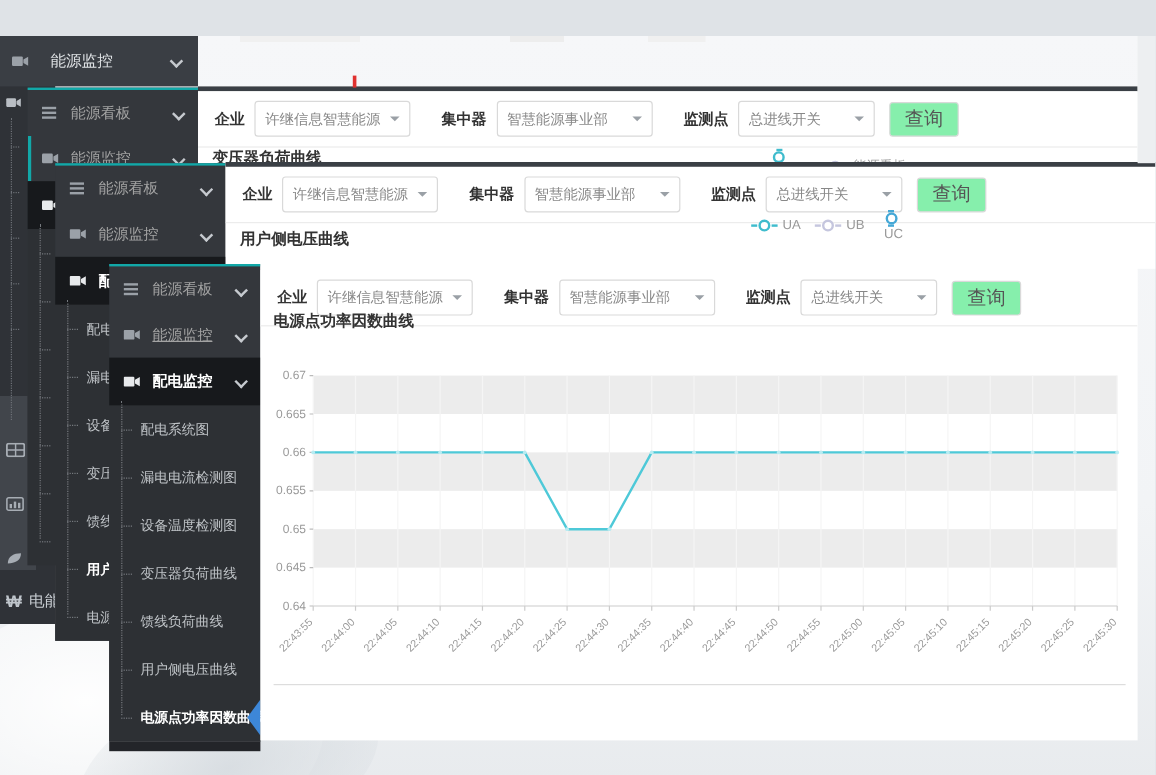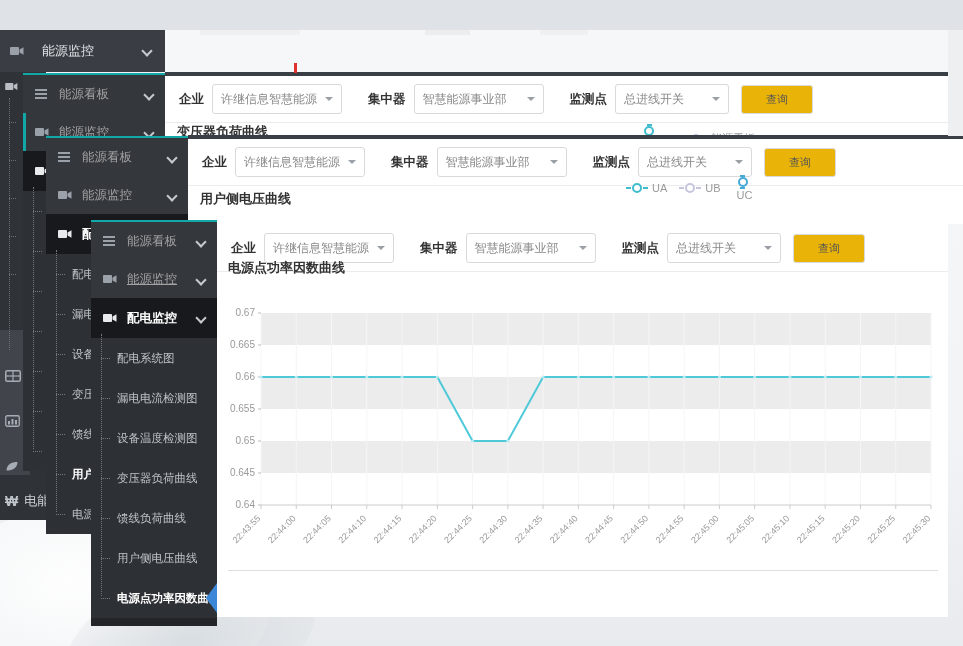--- a/index.html
+++ b/index.html
@@ -58,22 +58,22 @@
   .c3{left:217px;top:190px;width:731px;height:397px;}
   .f-row{display:flex;align-items:center;height:46px;padding-left:14px;border-bottom:1px solid #ececec;background:#fff;}
   .c3 .f-row{margin-top:5px;}
   .f-label{font-size:12.5px;font-weight:bold;color:#333;margin-right:8px;white-space:nowrap;}
   .f-select{width:112px;height:28px;border:1px solid #d9d9d9;border-radius:3px;background:#fff;
             display:flex;align-items:center;justify-content:space-between;padding:0 8px;margin-right:26px;cursor:pointer;}
   .f-select.f-sm{width:96px;margin-right:12px;}
   .f-val{font-size:12px;color:#888;white-space:nowrap;overflow:hidden;}
   .f-caret{width:0;height:0;border-left:4px solid transparent;border-right:4px solid transparent;
            border-top:4px solid #9aa0a6;flex:none;margin-left:4px;}
-  .f-btn{height:29px;padding:0 24px;border:1px solid #d9d9d9;border-radius:3px;background:#eab308;
-         font-size:11px;color:#555;font-family:inherit;cursor:pointer;}
+  .f-btn{height:29px;padding:0 12px;border:1px solid #d9d9d9;border-radius:3px;background:#86efac;
+         font-size:16px;color:#555;font-family:inherit;cursor:pointer;}
   .sec-title{position:absolute;font-size:13px;font-weight:bold;color:#333;white-space:nowrap;}
   .c1 .sec-title{top:47px;left:12px;}
   .c2 .sec-title{top:51px;left:12px;}
   .c3 .sec-title{top:39px;left:11px;}
   .legend{position:absolute;display:flex;gap:12px;align-items:center;}
   .c1 .legend{left:460px;top:48px;}
   .c2 .legend{left:438px;top:36px;}
   .lg-item{display:inline-flex;align-items:center;cursor:pointer;}
   .lg-line{width:5px;height:0;border-top:2px solid currentColor;}
   .lg-ring{width:6px;height:6px;border:2px solid currentColor;border-radius:50%;background:#fff;margin:0 1px;}

